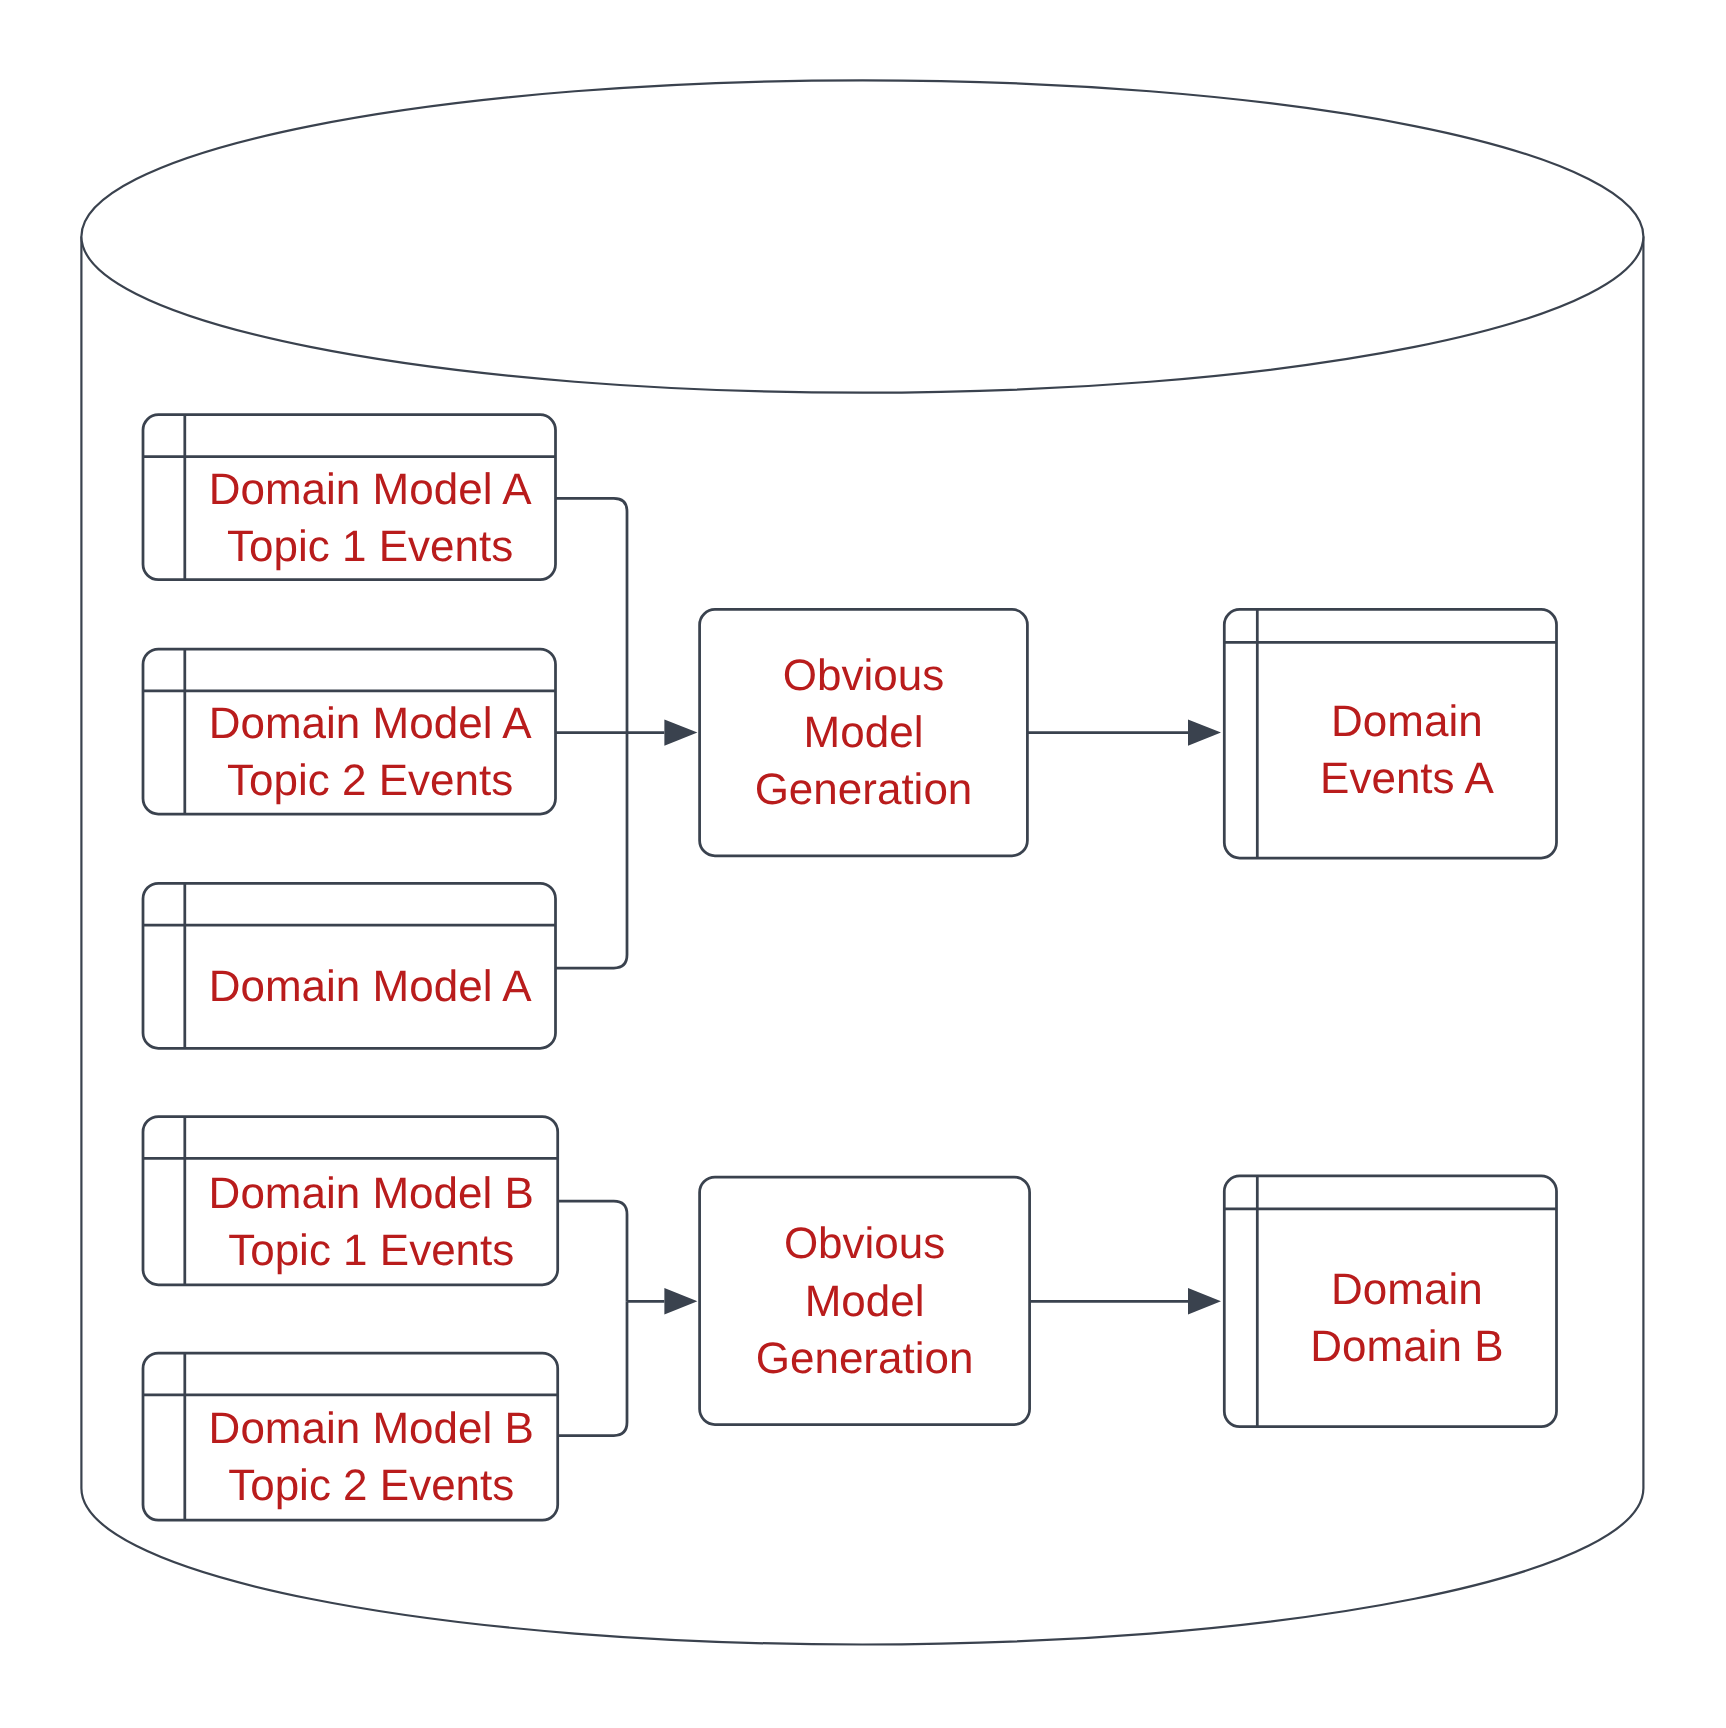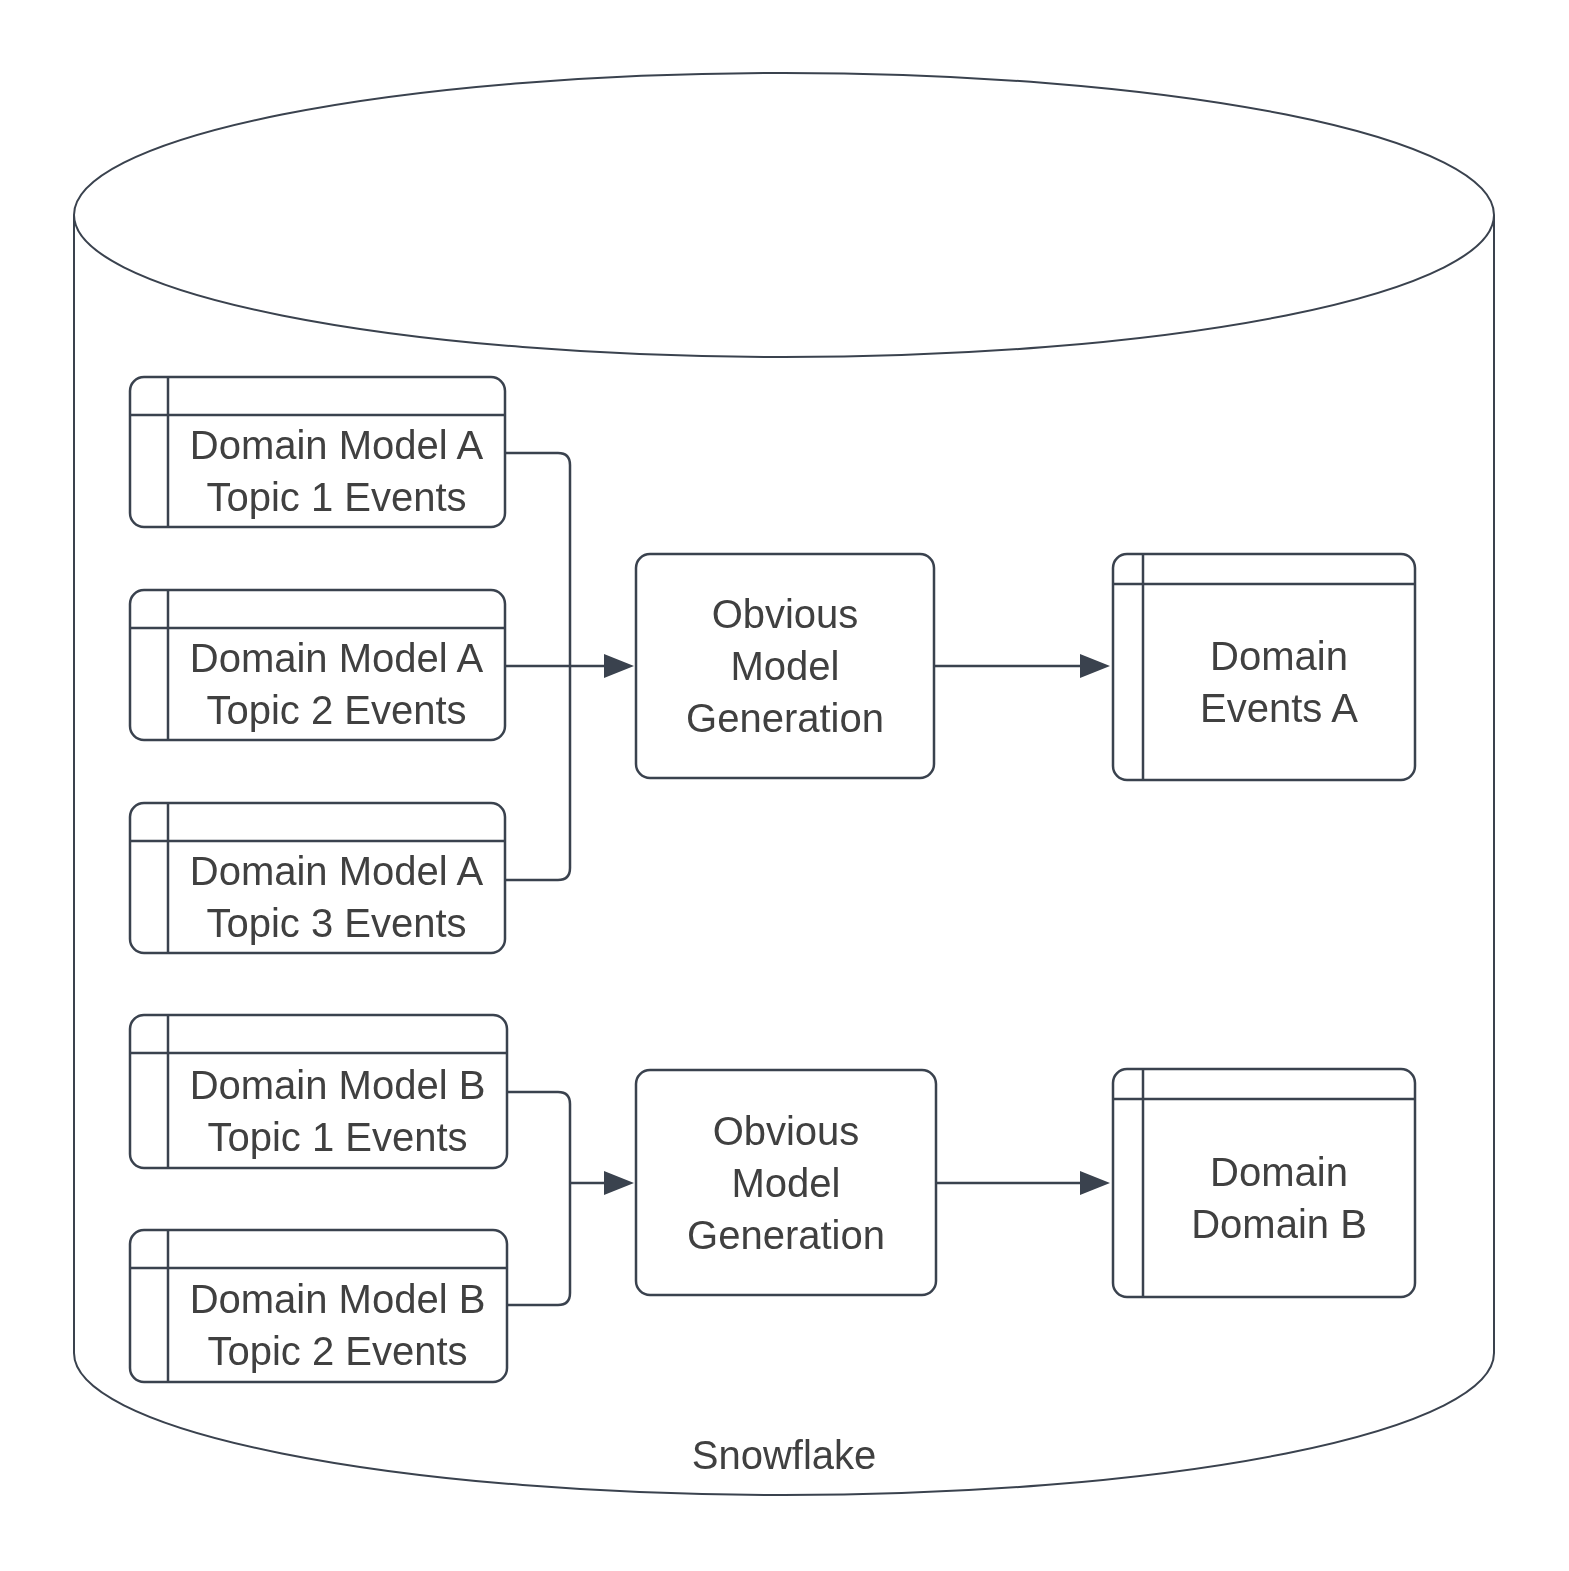--- a/index.html
+++ b/index.html
@@ -22,21 +22,21 @@
   }
   .lbl {
     position: absolute;
     display: flex;
     flex-direction: column;
     align-items: center;
     justify-content: center;
     text-align: center;
     font-size: 40px;
     line-height: 52px;
-    color: #404040;
+    color: #b91c1c;
     white-space: nowrap;
     pointer-events: none;
   }
 </style>
 </head>
 <body>
 
 <div class="canvas">
 
   <svg class="shapes" width="1569" height="1571" viewBox="0 0 1569 1571">
@@ -115,21 +115,20 @@
     <div>Topic 1 Events</div>
   </div>
 
   <div class="lbl" style="left:168px; top:628px; width:337px; height:112px;">
     <div>Domain Model A</div>
     <div>Topic 2 Events</div>
   </div>
 
   <div class="lbl" style="left:168px; top:841px; width:337px; height:112px;">
     <div>Domain Model A</div>
-    <div>Topic 3 Events</div>
   </div>
 
   <div class="lbl" style="left:168px; top:1053px; width:339px; height:115px;">
     <div>Domain Model B</div>
     <div>Topic 1 Events</div>
   </div>
 
   <div class="lbl" style="left:168px; top:1268px; width:339px; height:114px;">
     <div>Domain Model B</div>
     <div>Topic 2 Events</div>
@@ -150,17 +149,14 @@
   <div class="lbl" style="left:1143px; top:584px; width:272px; height:196px;">
     <div>Domain</div>
     <div>Events A</div>
   </div>
 
   <div class="lbl" style="left:1143px; top:1099px; width:272px; height:198px;">
     <div>Domain</div>
     <div>Domain B</div>
   </div>
 
-  <div class="lbl" style="left:584px; top:1430px; width:400px; height:50px;">
-    <div>Snowflake</div>
-  </div>
 
 </div>
 
 </body></html>

